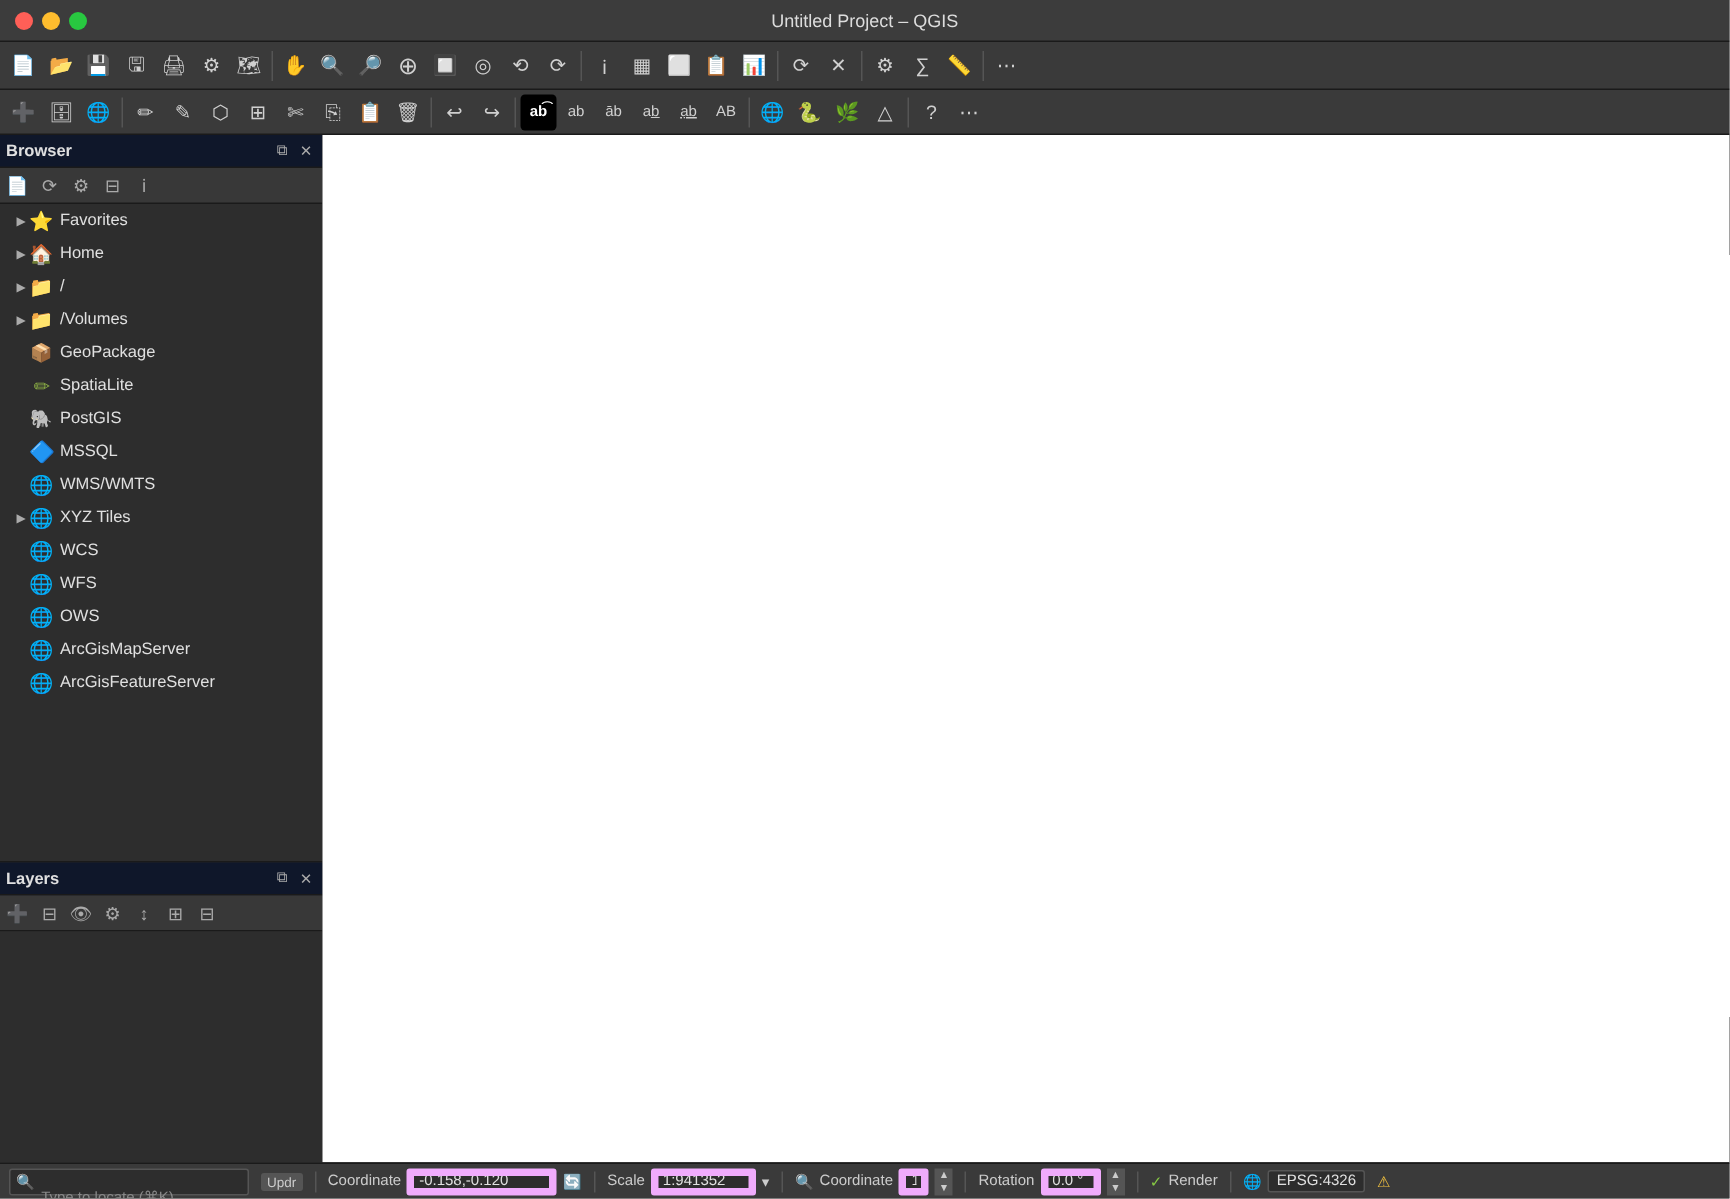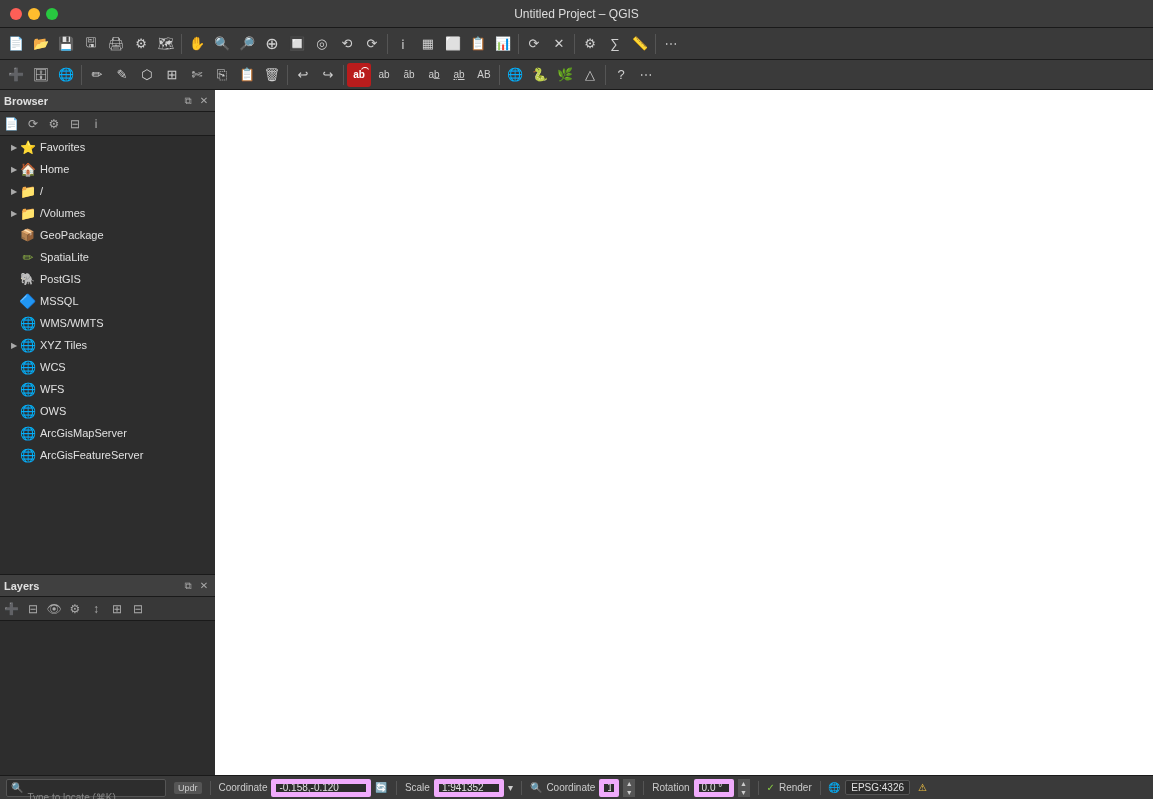--- a/index.html
+++ b/index.html
@@ -107,21 +107,21 @@
     
     #browser-panel {
       display: flex;
       flex-direction: column;
       flex: 1;
       overflow: hidden;
       border-bottom: 1px solid #1a1a1a;
     }
     .panel-header {
       height: 22px;
-      background: #404040;
+      background: #0f172a;
       display: flex;
       align-items: center;
       justify-content: space-between;
       padding: 0 4px;
       border-bottom: 1px solid #1a1a1a;
       flex-shrink: 0;
     }
     .panel-title {
       font-size: 11px;
       font-weight: bold;
@@ -377,21 +377,21 @@
   <div class="toolbar-btn">⬡</div>
   <div class="toolbar-btn">⊞</div>
   <div class="toolbar-btn">✄</div>
   <div class="toolbar-btn">⎘</div>
   <div class="toolbar-btn">📋</div>
   <div class="toolbar-btn">🗑</div>
   <div class="toolbar-sep"></div>
   <div class="toolbar-btn">↩</div>
   <div class="toolbar-btn">↪</div>
   <div class="toolbar-sep"></div>
-  <div class="toolbar-btn" style="background:#b91c1c; border-radius:3px; font-size:10px; font-weight:bold; color:white;">ab͡</div>
+  <div class="toolbar-btn" style="background:#000000; border-radius:3px; font-size:10px; font-weight:bold; color:white;">ab͡</div>
   <div class="toolbar-btn" style="font-size:10px;">ab</div>
   <div class="toolbar-btn" style="font-size:10px;">āb</div>
   <div class="toolbar-btn" style="font-size:10px;">ab̲</div>
   <div class="toolbar-btn" style="font-size:10px;text-decoration:underline;">ạb</div>
   <div class="toolbar-btn" style="font-size:10px;">AB</div>
   <div class="toolbar-sep"></div>
   <div class="toolbar-btn">🌐</div>
   <div class="toolbar-btn">🐍</div>
   <div class="toolbar-btn">🌿</div>
   <div class="toolbar-btn">△</div>

